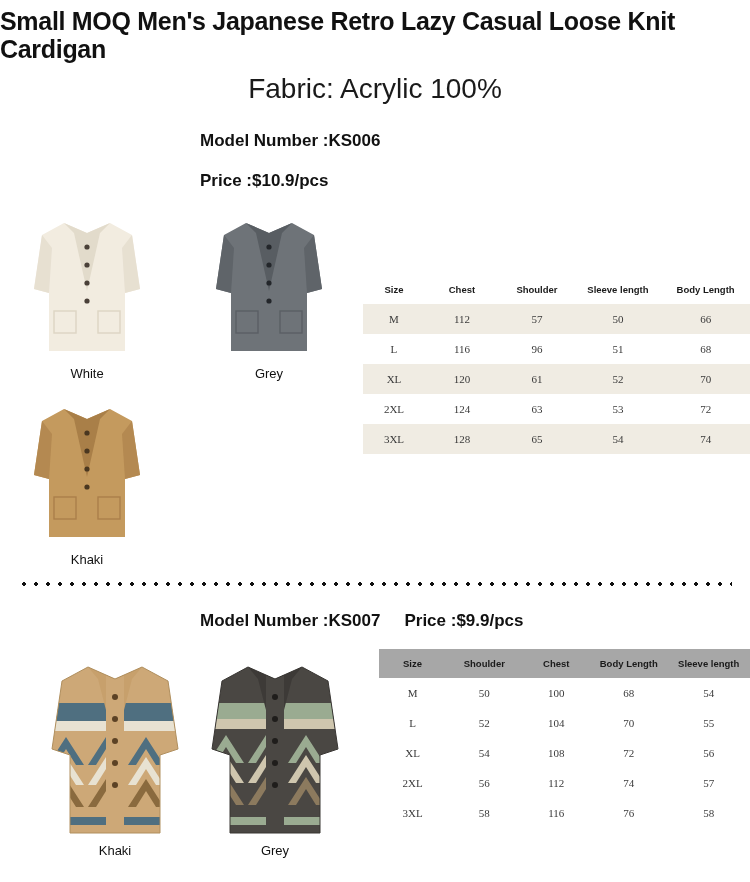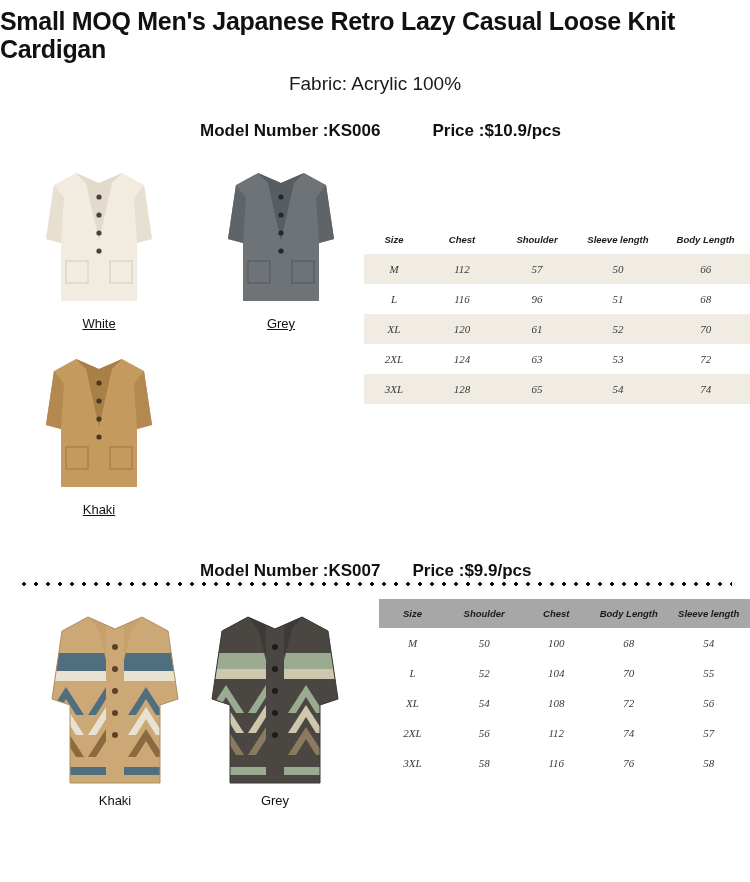--- a/index.html
+++ b/index.html
@@ -16,72 +16,70 @@
   .main-title {
     text-align: left;
     font-size: 25px;
     font-weight: bold;
     letter-spacing: -0.3px;
     margin: 8px 0 0 0;
     line-height: 1.1;
   }
   .subtitle {
     text-align: center;
-    font-size: 19px;
+    font-size: 28px;
     font-weight: normal;
     margin: 10px 0 0 0;
     color: #1a1a1a;
   }
 
   .model-row {
     display: flex;
     align-items: baseline;
     font-size: 17px;
     font-weight: bold;
   }
   .model-row .model { }
   .model-row .price { }
 
   
   .sec1-header { margin-top: 26px; padding-left: 200px; }
-  .sec1-header .model-row { gap: 52px; }
+  .sec1-header .model-row { gap: 20px; flex-direction: column; }
 
   .sec1-body {
     display: flex;
     margin-top: 12px;
   }
   .products-grid {
     width: 360px;
     display: grid;
     grid-template-columns: 110px 110px;
     column-gap: 72px;
     row-gap: 8px;
-    padding-left: 44px;
-    text-decoration: underline;
+    padding-left: 32px;
   }
   .product { width: 110px; }
   .product .shot {
     width: 130px; height: 160px;
     margin-left: -10px;
     position: relative;
   }
   .product .caption {
     text-align: center;
     font-size: 13px;
     margin-top: 3px;
     width: 130px;
     margin-left: -10px;
   }
 
   
   .table1-wrap { padding-left: 8px; padding-top: 72px; }
   table.sizes {
     border-collapse: collapse;
     font-size: 10px;
-    font-style: italic;
   }
   table.sizes th {
     font-weight: bold;
     font-size: 9.5px;
     padding: 9px 0;
     color: #1a1a1a;
   }
   table.sizes td {
     text-align: center;
     padding: 9px 0;
@@ -104,21 +102,21 @@
     left: 18px; right: 18px;
     top: 574px;
     height: 4px;
     background-image: radial-gradient(circle, #111 1.6px, rgba(0,0,0,0) 1.8px);
     background-size: 12px 4px;
     background-repeat: repeat-x;
   }
 
   
   .sec2-header { margin-top: 44px; padding-left: 200px; }
-  .sec2-header .model-row { gap: 32px; }
+  .sec2-header .model-row { gap: 24px; }
 
   .sec2-body { display: flex; margin-top: 14px; }
   .products-grid2 {
     width: 400px;
     display: grid;
     grid-template-columns: 150px 150px;
     column-gap: 10px;
     padding-left: 40px;
   }
   .product2 .shot { width: 150px; height: 195px; position: relative; }

